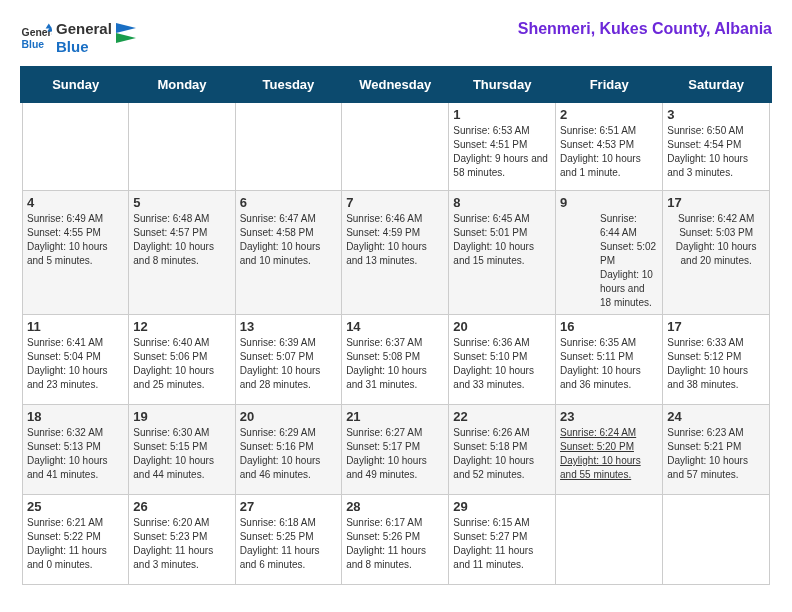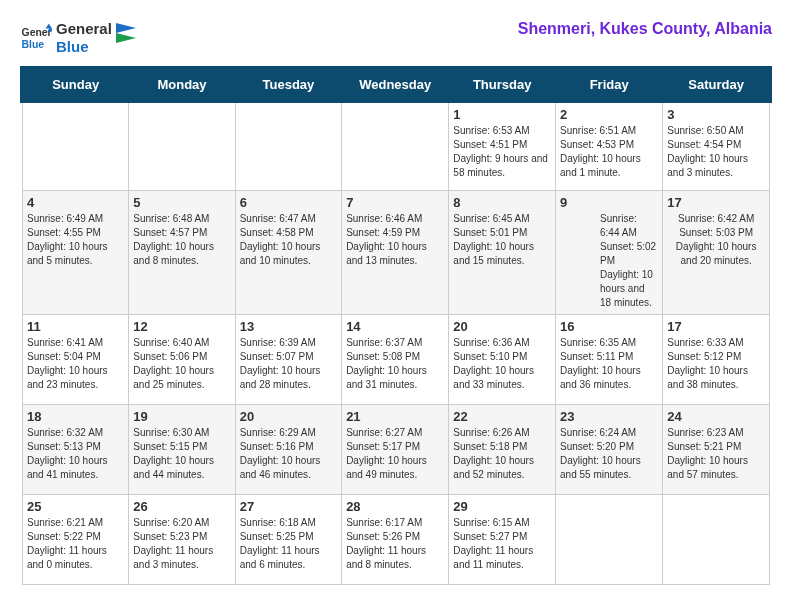--- a/index.html
+++ b/index.html
@@ -260,21 +260,21 @@
 Daylight: 10 hours and 49 minutes.</div>
         </td>
         <td>
           <span class="day-num">22</span>
           <div class="day-info" style="white-space: pre-line;">Sunrise: 6:26 AM
 Sunset: 5:18 PM
 Daylight: 10 hours and 52 minutes.</div>
         </td>
         <td>
           <span class="day-num">23</span>
-          <div class="day-info" style="white-space: pre-line;">Sunrise: 6:24 AM
+          <div class="day-info" style="white-space: pre-line; text-decoration: underline;">Sunrise: 6:24 AM
 Sunset: 5:20 PM
 Daylight: 10 hours and 55 minutes.</div>
         </td>
         <td>
           <span class="day-num">24</span>
           <div class="day-info" style="white-space: pre-line;">Sunrise: 6:23 AM
 Sunset: 5:21 PM
 Daylight: 10 hours and 57 minutes.</div>
         </td>
       </tr>

